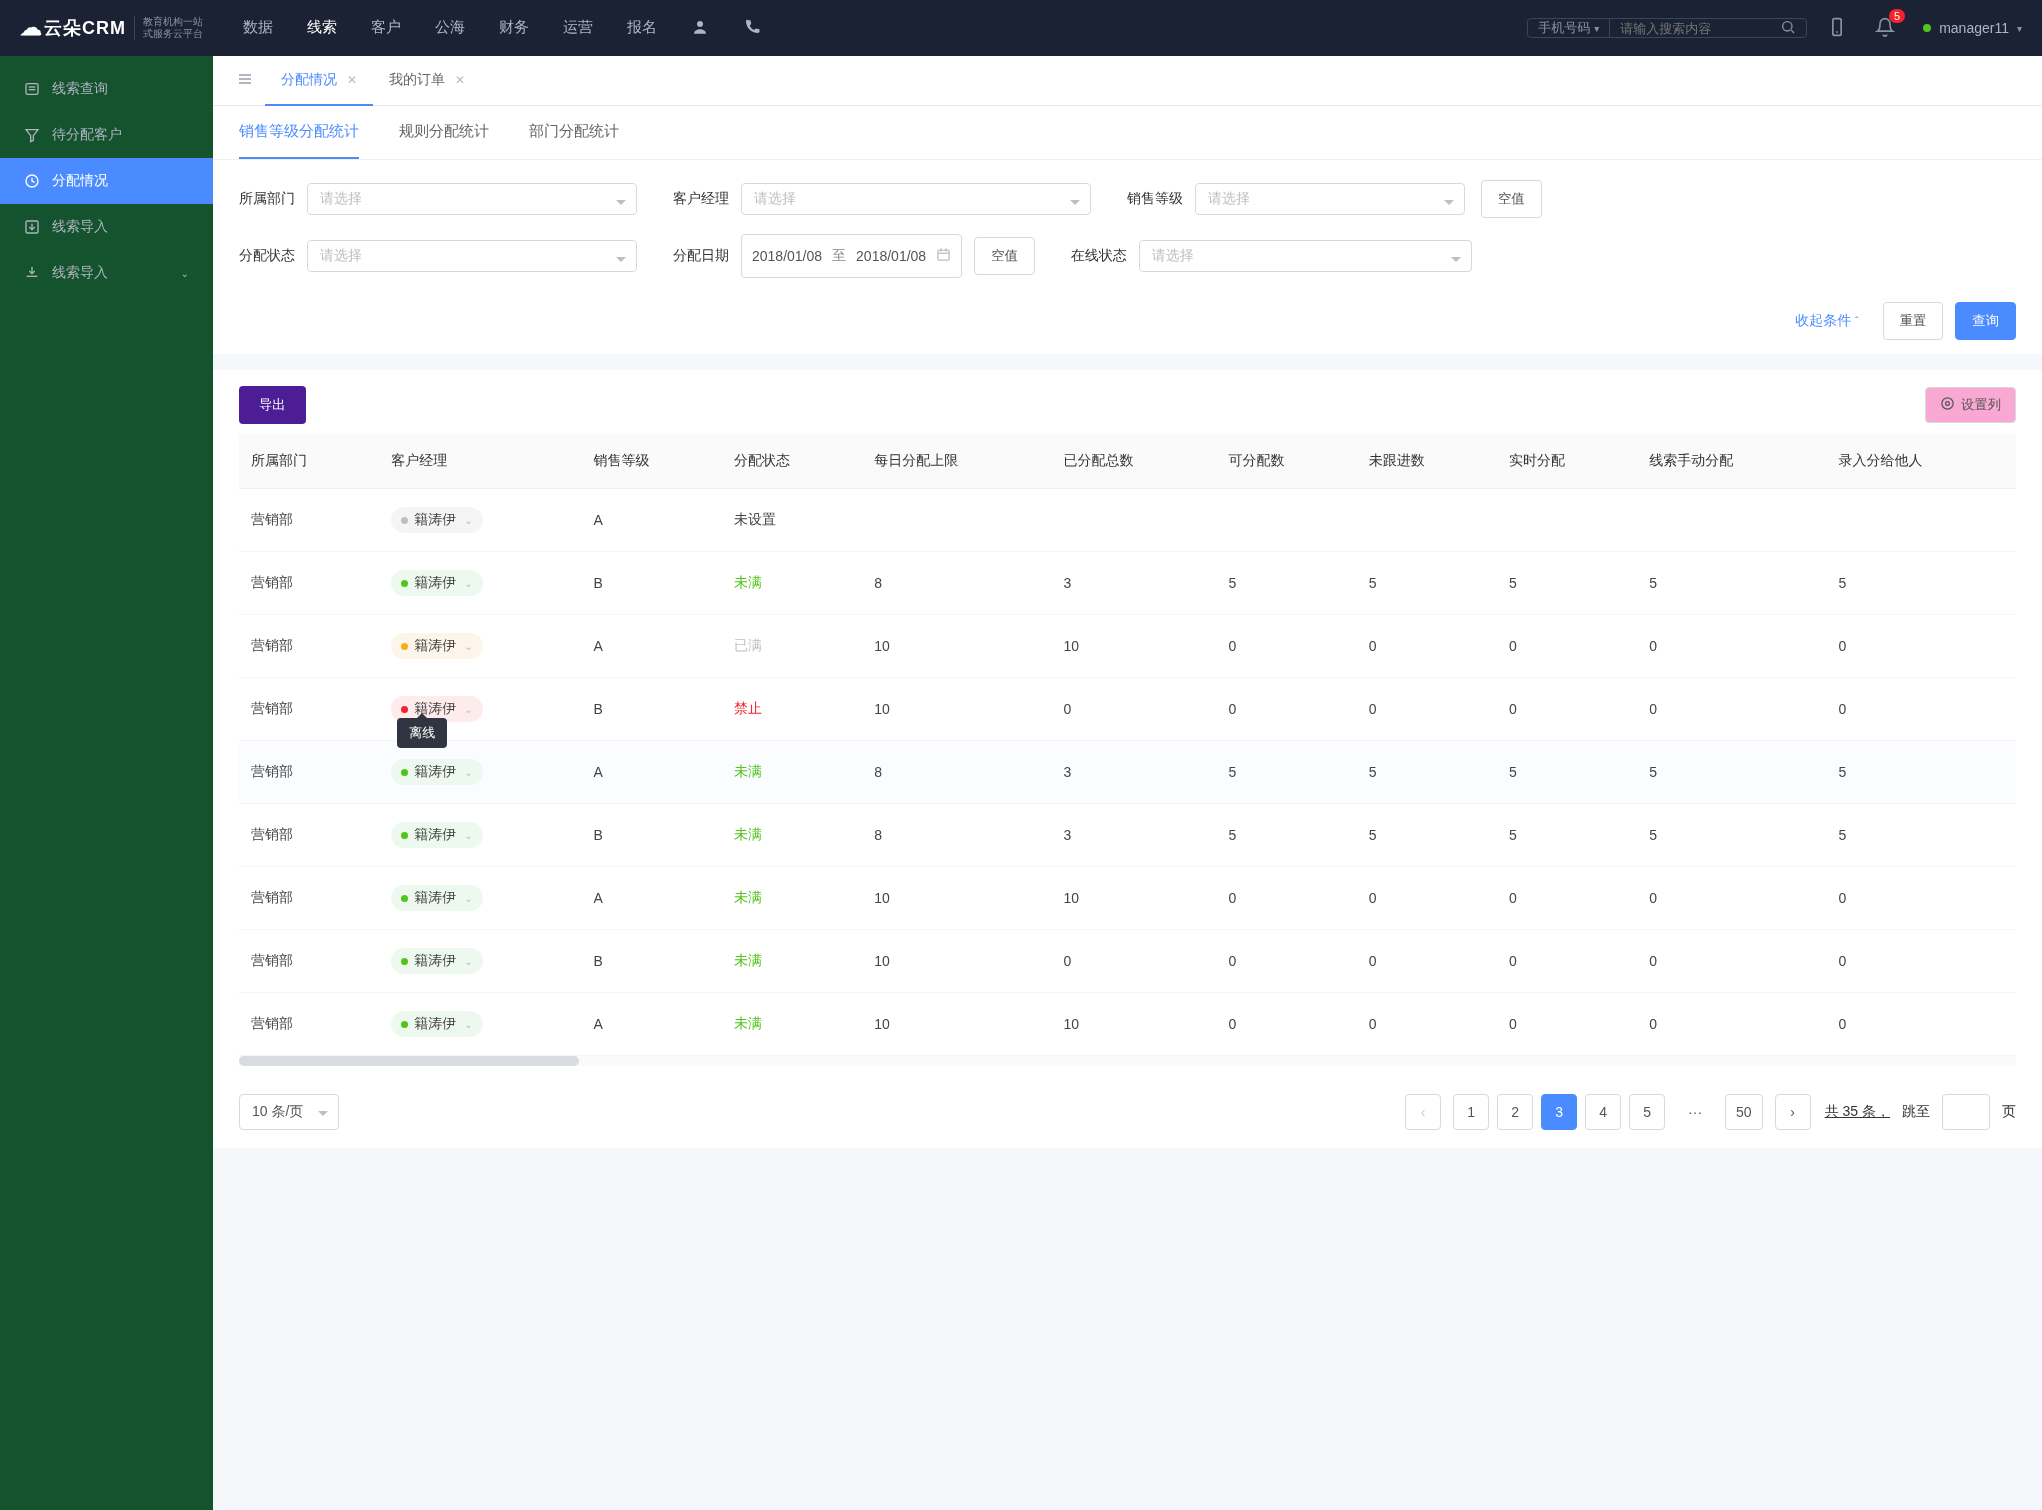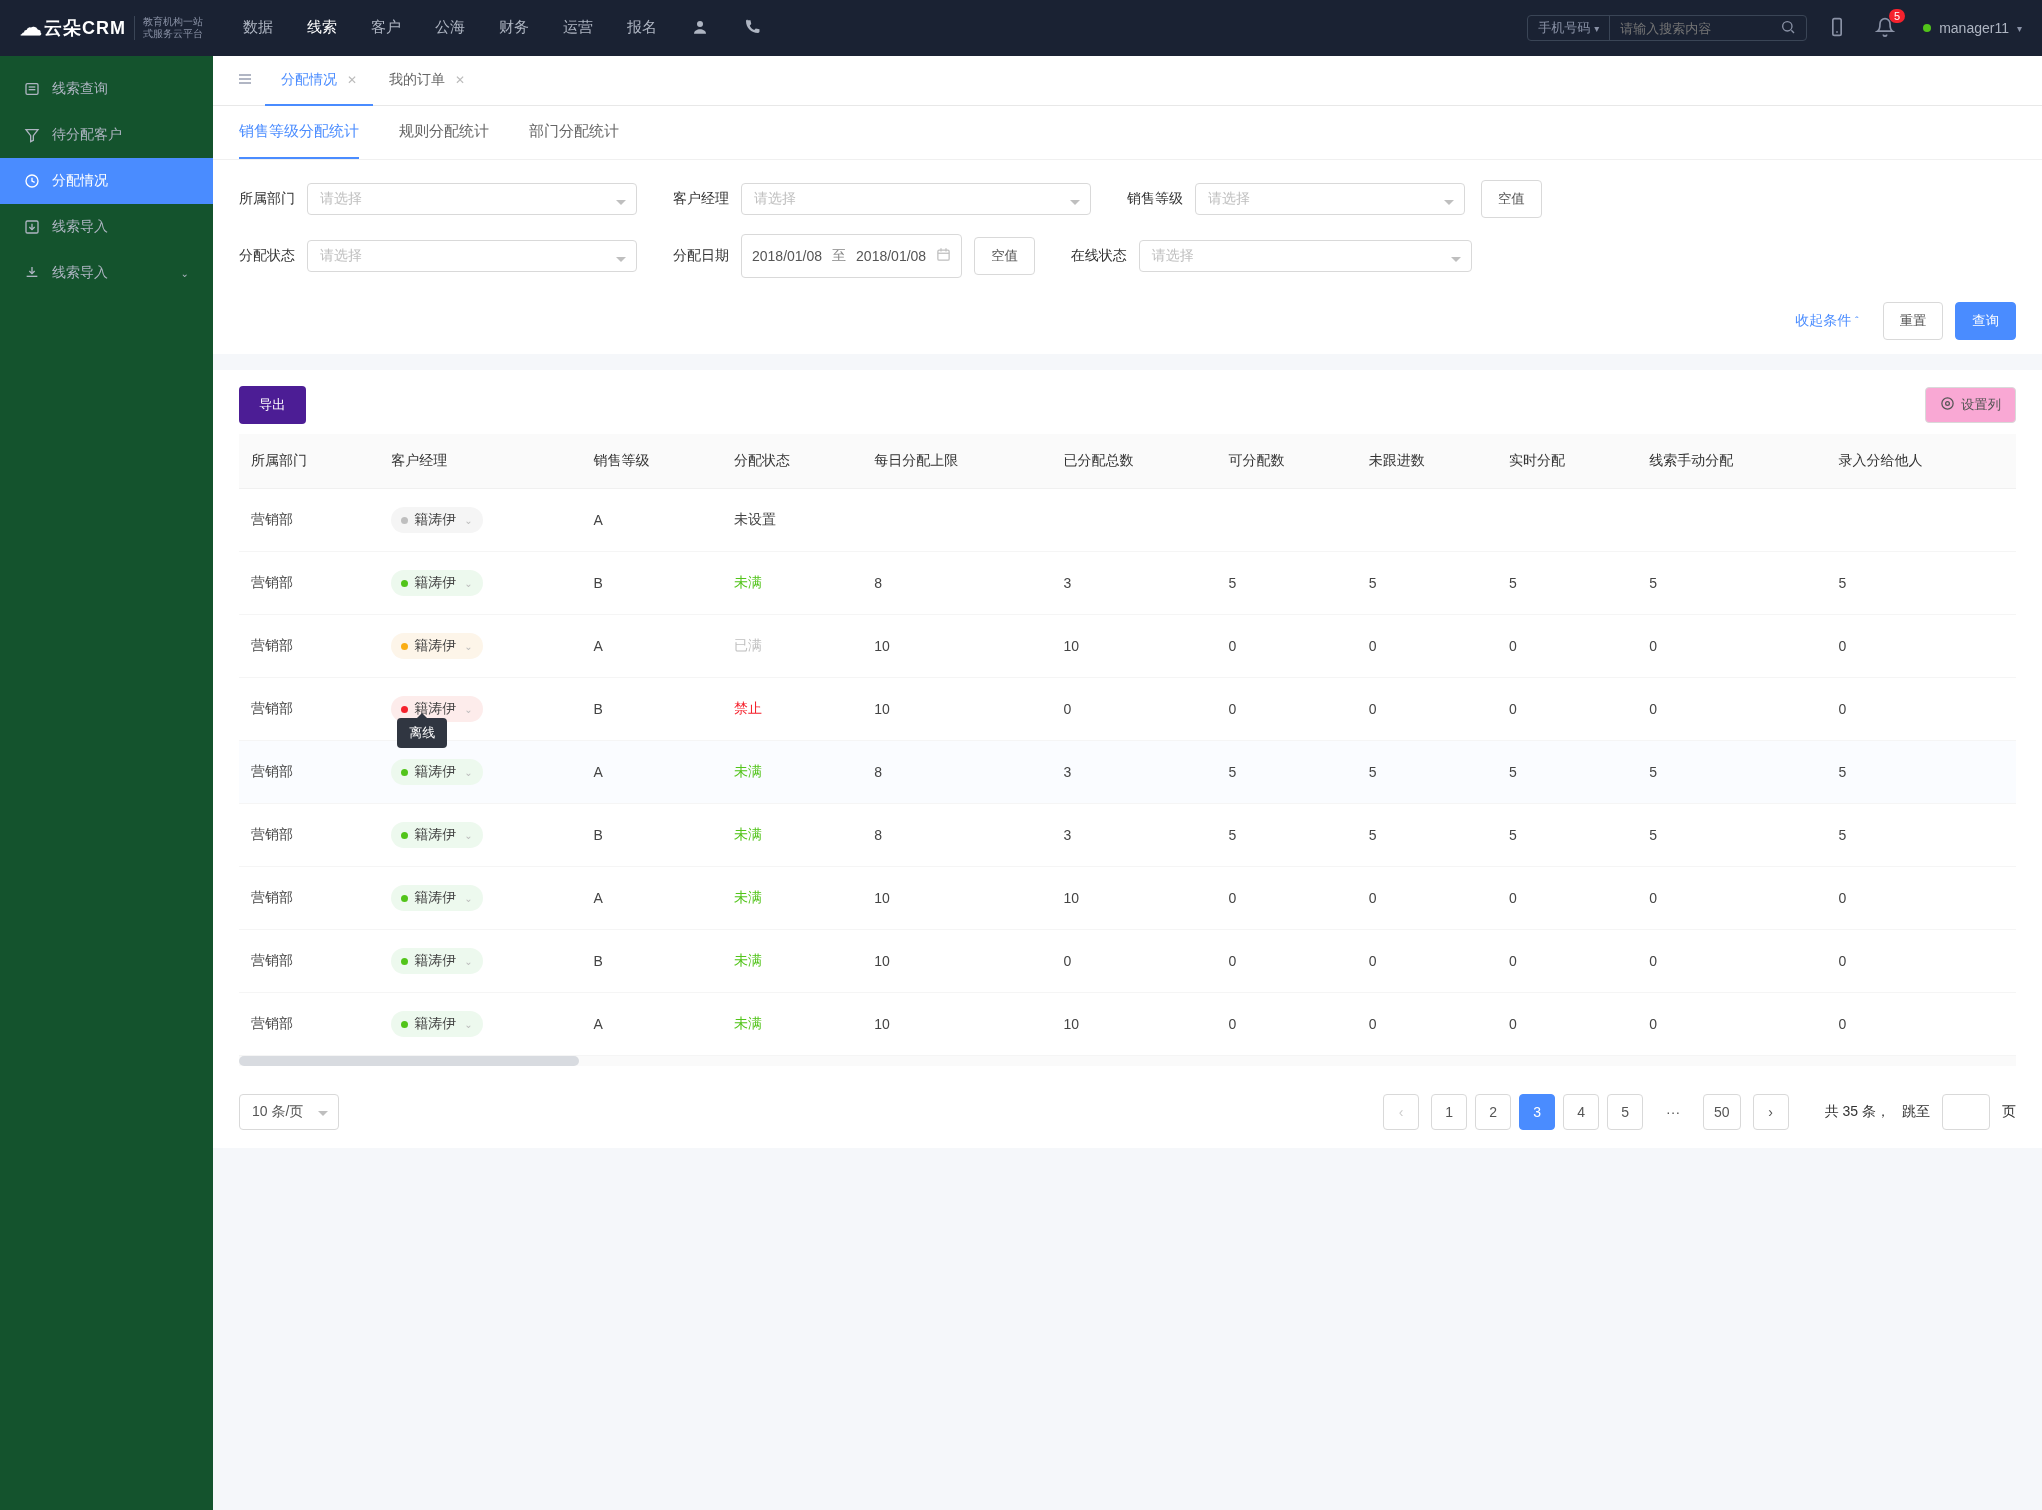--- a/index.html
+++ b/index.html
@@ -9,21 +9,21 @@
 .topnav { background: #1a2233; height: 56px; display: flex; align-items: center; padding: 0 20px; color: #aeb5c2; }
 .logo { color: #fff; display: flex; align-items: center; margin-right: 40px; }
 .logo .cloud { font-size: 22px; font-weight: bold; margin-right: 2px; }
 .logo .brand { font-size: 18px; font-weight: bold; letter-spacing: 1px; }
 .logo .sep { margin: 0 8px; width: 1px; height: 24px; background: #3a4556; }
 .logo .sub { font-size: 10px; line-height: 12px; color: #8a92a6; }
 .topmenu { display: flex; gap: 34px; }
 .topmenu a { color: #aeb5c2; text-decoration: none; font-size: 15px; cursor: pointer; }
 .topmenu a:hover, .topmenu a.active { color: #fff; }
 .topnav .spacer { flex: 1; }
-.searchbox { display: flex; align-items: center; background: transparent; border: 1px solid #3a4556; border-radius: 4px; height: 26px; margin-right: 20px; }
+.searchbox { display: flex; align-items: center; background: transparent; border: 1px solid #3a4556; border-radius: 4px; height: 20px; margin-right: 20px; }
 .searchbox .seltype { padding: 0 10px; color: #8a92a6; font-size: 13px; border-right: 1px solid #3a4556; height: 100%; display: flex; align-items: center; gap: 4px; }
 .searchbox input { background: transparent; border: none; outline: none; color: #aeb5c2; padding: 0 10px; width: 160px; font-size: 13px; }
 .searchbox .sicon { padding: 0 10px; color: #8a92a6; }
 .topicons { display: flex; align-items: center; gap: 28px; margin-right: 28px; color: #8a92a6; }
 .topicons .bell { position: relative; }
 .topicons .badge { position: absolute; top: -8px; right: -10px; background: #f5222d; color: #fff; border-radius: 10px; font-size: 11px; padding: 1px 5px; }
 .userinfo { display: flex; align-items: center; gap: 8px; color: #aeb5c2; cursor: pointer; }
 .userinfo .dot { width: 8px; height: 8px; border-radius: 50%; background: #52c41a; }
 
 
@@ -517,19 +517,19 @@
           <span class="pgbtn">2</span>
           <span class="pgbtn active">3</span>
           <span class="pgbtn">4</span>
           <span class="pgbtn">5</span>
         </span>
       <span class="pgbtn" style="border:none;">···</span>
       <span class="pgbtn">50</span>
       <span class="pgbtn">
           <span>›</span>
         </span>
-      <span style="margin-left:24px;">共 35 条，</span>
+      <span style="margin-left:2px;text-decoration:underline;">共 35 条，</span>
       <span>跳至</span>
       <input class="jumpinput" style="">
       <span>页</span>
     </div>
   </div>
 </div>
 
 </body></html>

